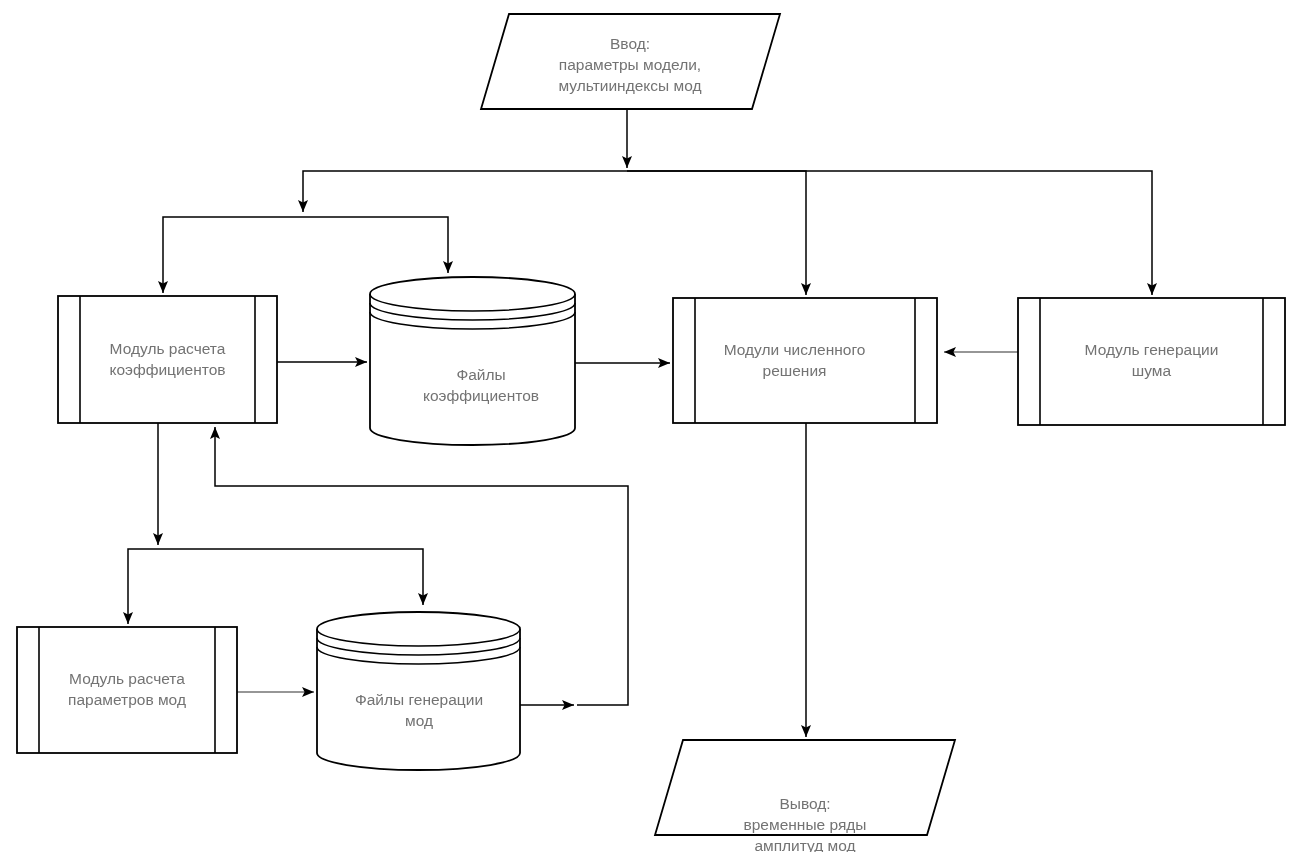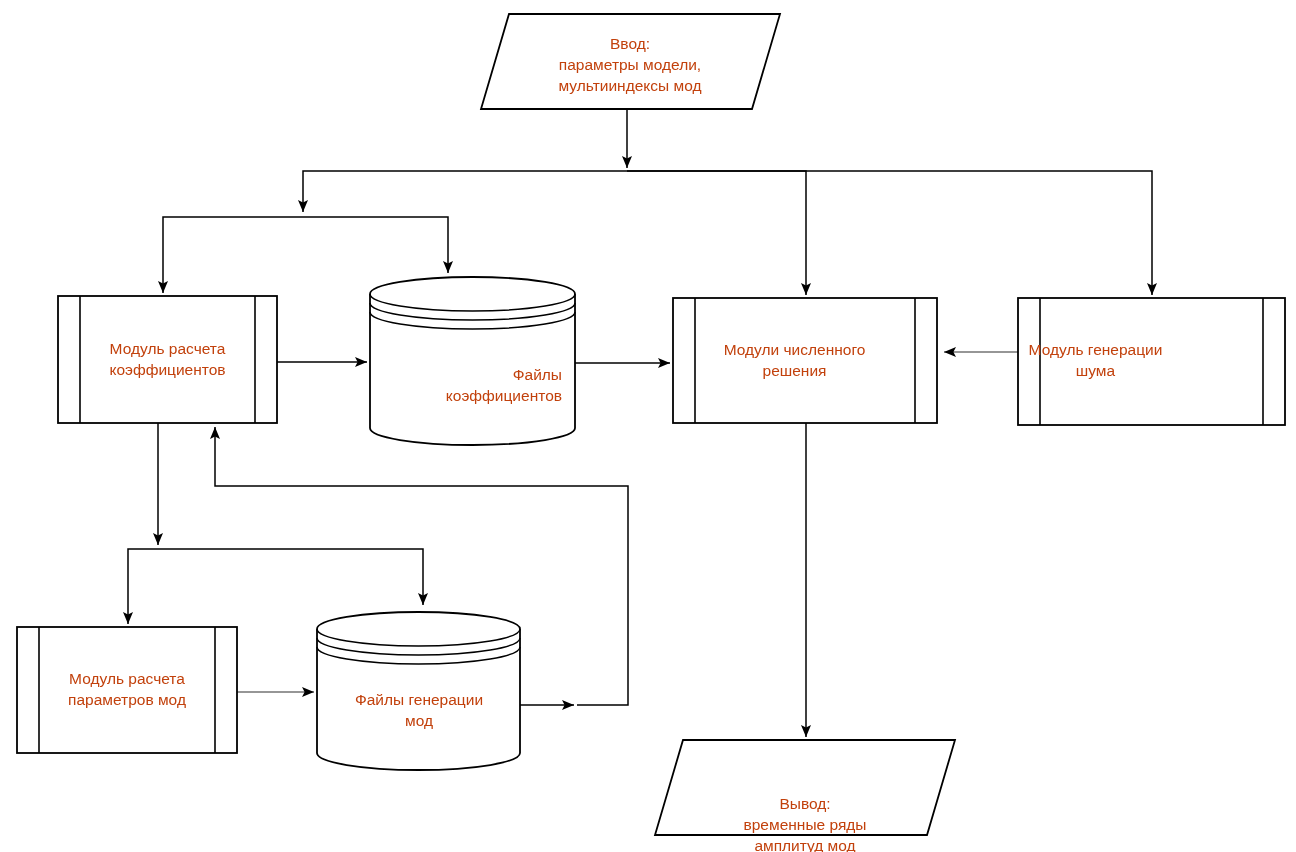--- a/index.html
+++ b/index.html
@@ -10,21 +10,21 @@
     font-family:"Liberation Sans", sans-serif;
     overflow:hidden;
   }
   .canvas svg{position:absolute;left:0;top:0;}
   .node-label{
     position:absolute;
     text-align:center;
     white-space:pre-line;
     font-size:15.5px;
     line-height:21px;
-    color:#c2410c;
+    color:#737373;
     pointer-events:none;
   }
   .shape-stroke{stroke:#000000;stroke-width:1.8;fill:#ffffff;}
   .bar-line{stroke:#000000;stroke-width:1.6;}
   .conn{fill:none;stroke:#000000;stroke-width:1.5;}
   .conn-gray{fill:none;stroke:#969696;stroke-width:2;}
 </style>
 </head>
 <body>
 
@@ -102,27 +102,27 @@
     </g>
   </svg>
 
   <div class="node-label" style="left:500px;top:33px;width:260px;">Ввод:
 параметры модели,
 мультииндексы мод</div>
 
   <div class="node-label" style="left:80px;top:338px;width:175px;">Модуль расчета
 коэффициентов</div>
 
-  <div class="node-label" style="left:372px;top:364px;width:190px;text-align:right;">Файлы
+  <div class="node-label" style="left:386px;top:364px;width:190px;">Файлы
 коэффициентов</div>
 
   <div class="node-label" style="left:695px;top:339px;width:199px;">Модули численного
 решения</div>
 
-  <div class="node-label" style="left:984px;top:339px;width:223px;">Модуль генерации
+  <div class="node-label" style="left:1040px;top:339px;width:223px;">Модуль генерации
 шума</div>
 
   <div class="node-label" style="left:39px;top:668px;width:176px;">Модуль расчета
 параметров мод</div>
 
   <div class="node-label" style="left:324px;top:689px;width:190px;">Файлы генерации
 мод</div>
 
   <div class="node-label" style="left:670px;top:753px;width:270px;margin-top:40px;">Вывод:
 временные ряды

